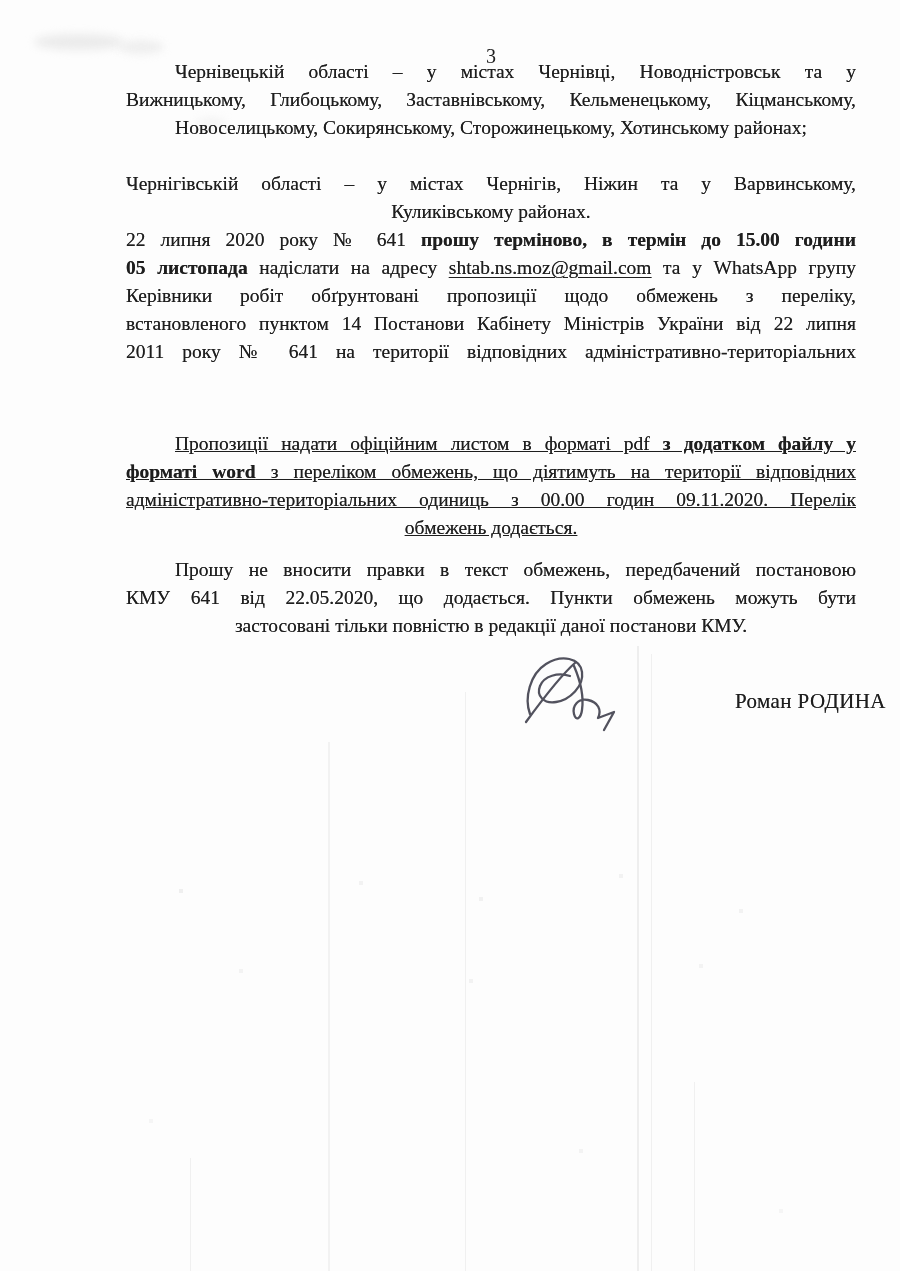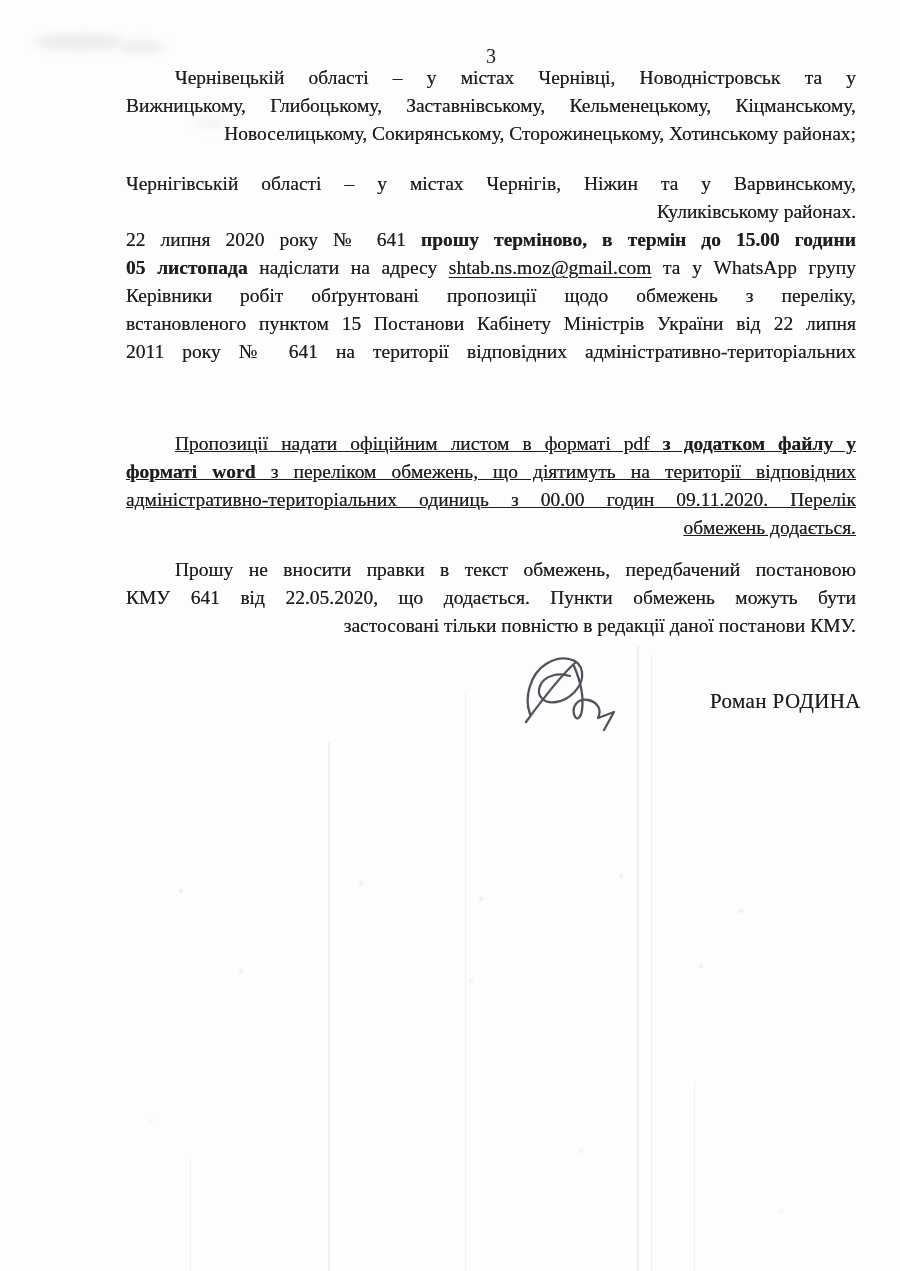--- a/index.html
+++ b/index.html
@@ -12,38 +12,38 @@
     overflow:hidden;
   }
   .content{
     position:absolute;left:126px;width:730px;top:0;
   }
   .page-number{
     position:absolute;top:44px;left:0;width:730px;
     text-align:center;font-size:20px;line-height:24px;
   }
   .para{position:absolute;left:0;width:730px;}
-  .para-0{top:64px;}
+  .para-0{top:58px;}
   .para-1{top:170px;}
   .para-2{top:226px;}
   .para-3{top:430px;text-decoration:underline;}
   .para-4{top:556px;}
   .tline{
     height:28px;line-height:28px;font-size:19.5px;
-    text-align:right;
+    text-align:center;
     text-shadow:0 0 0.6px rgba(30,30,30,.75);
   }
   .tline.just{text-align:justify;text-align-last:justify;}
   .tline.ind{text-indent:49px;}
   .tline .b{font-weight:700;}
   .tline .u{text-decoration:underline;text-underline-offset:3px;margin-top:20px;}
   .signature-block{position:absolute;left:0;top:0;width:900px;height:0;}
   .scribble{position:absolute;left:516px;top:648px;}
   .signer-name{
-    position:absolute;left:710px;top:689px;
+    position:absolute;left:735px;top:689px;
     font-size:21px;letter-spacing:.4px;
     text-shadow:0 0 0.6px rgba(30,30,30,.7);
   }
   
   .vline{position:absolute;background:#000;opacity:.05;width:1px;}
   .vl-a{left:328px;top:742px;height:529px;width:2px;opacity:.045;}
   .vl-b{left:465px;top:692px;height:579px;}
   .vl-c{left:637px;top:646px;height:625px;width:2px;opacity:.06;}
   .vl-d{left:651px;top:654px;height:617px;}
   .vl-e{left:694px;top:1082px;height:189px;}
@@ -84,21 +84,21 @@
         <div class="tline"><span>Новоселицькому, Сокирянському, Сторожинецькому, Хотинському районах;</span></div>
       </div>
     <div class="para para-1">
         <div class="tline just"><span>Чернігівській області – у містах Чернігів, Ніжин та у Варвинському,</span></div>
         <div class="tline"><span>Куликівському районах.</span></div>
       </div>
     <div class="para para-2">
         <div class="tline just"><span>22 липня 2020 року № 641 </span><span class="b">прошу терміново, в термін до 15.00 години</span></div>
         <div class="tline just"><span class="b">05 листопада</span><span> надіслати на адресу </span><span class="u">shtab.ns.moz@gmail.com</span><span> та у WhatsApp групу</span></div>
         <div class="tline just"><span>Керівники робіт обґрунтовані пропозиції щодо обмежень з переліку,</span></div>
-        <div class="tline just"><span>встановленого пунктом 15 Постанови Кабінету Міністрів України від 22 липня</span></div>
+        <div class="tline just"><span>встановленого пунктом 14 Постанови Кабінету Міністрів України від 22 липня</span></div>
         <div class="tline just"><span>2011 року № 641 на території відповідних адміністративно-територіальних</span></div>
       </div>
     <div class="para para-3">
         <div class="tline just ind"><span>Пропозиції надати офіційним листом в форматі pdf </span><span class="b">з додатком файлу у</span></div>
         <div class="tline just"><span class="b">форматі word</span><span> з переліком обмежень, що діятимуть на території відповідних</span></div>
         <div class="tline just"><span>адміністративно-територіальних одиниць з 00.00 годин 09.11.2020. Перелік</span></div>
         <div class="tline"><span>обмежень додається.</span></div>
       </div>
     <div class="para para-4">
         <div class="tline just ind"><span>Прошу не вносити правки в текст обмежень, передбачений постановою</span></div>

